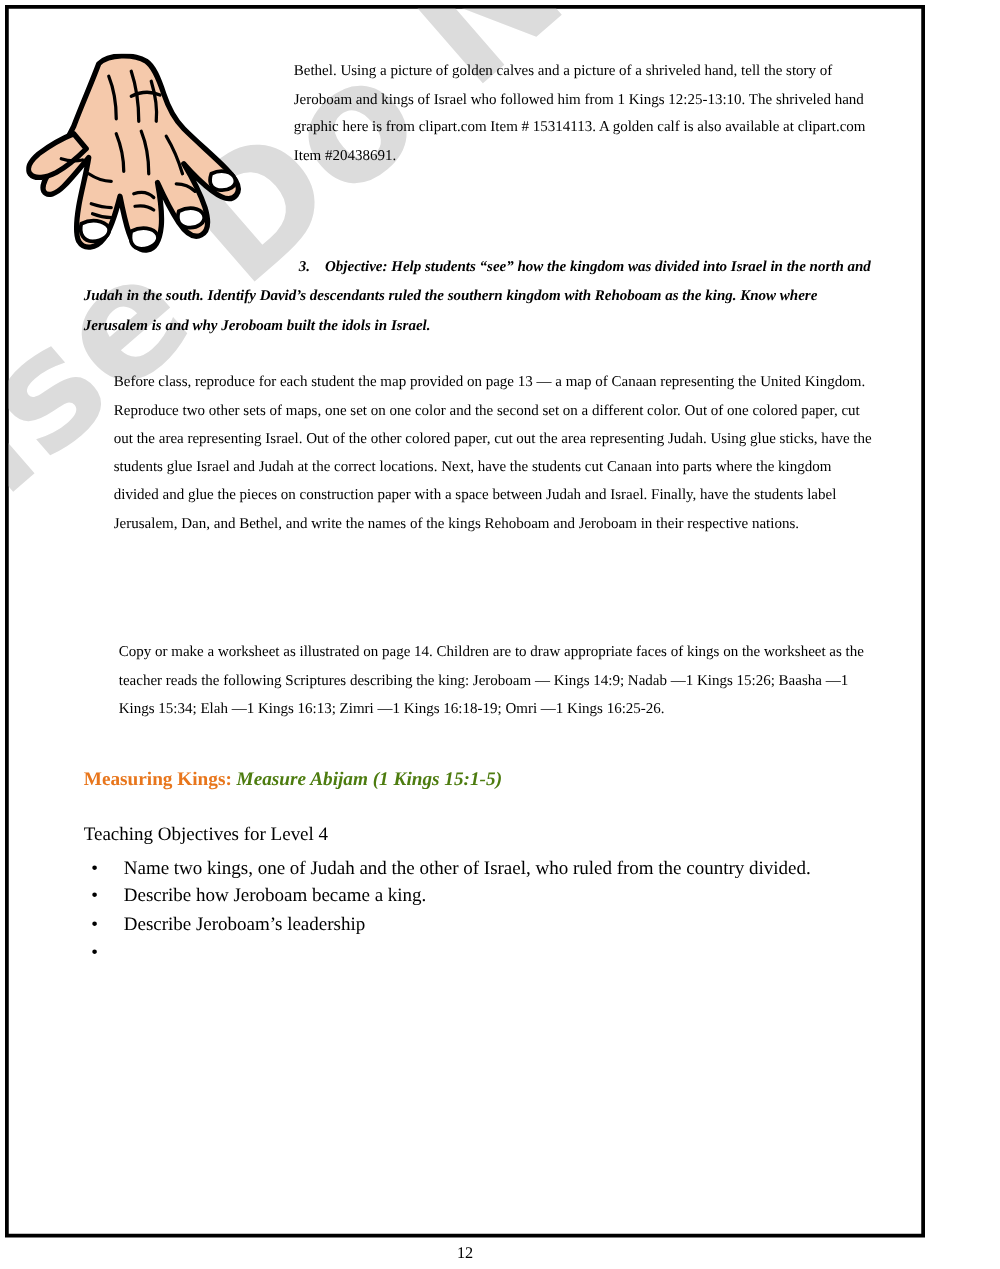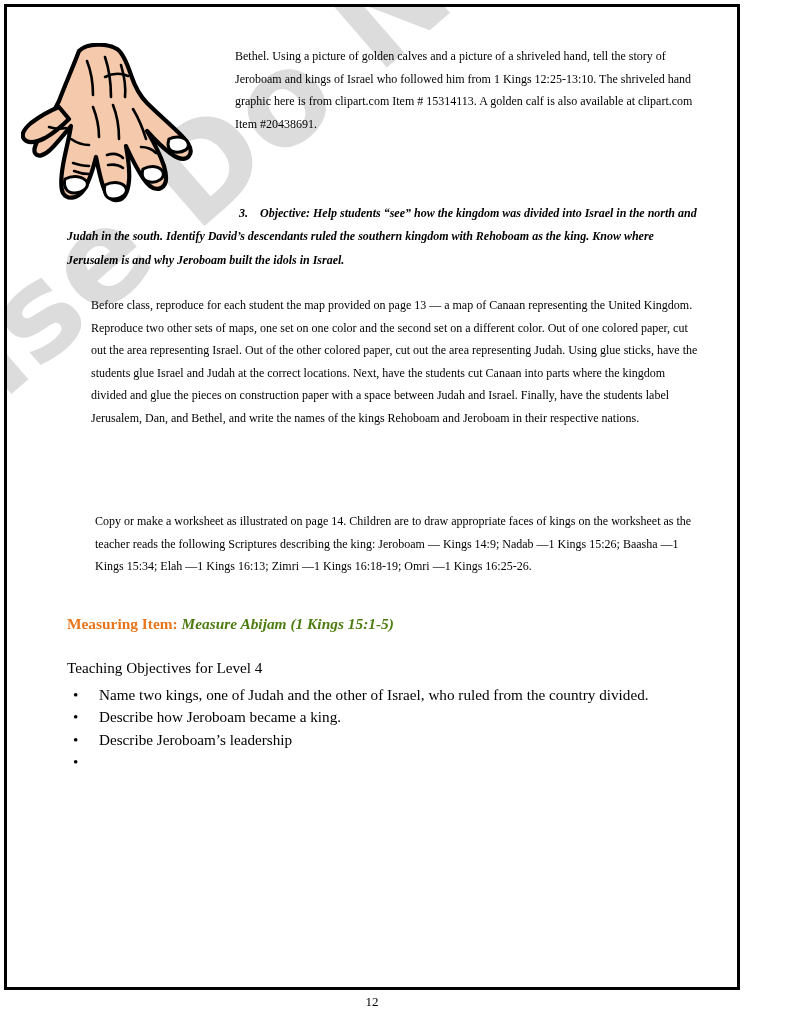--- a/index.html
+++ b/index.html
@@ -245,21 +245,21 @@
     <div class="para" id="objective3">
       <span class="obj3-indent-1"></span><span>3.</span>&nbsp;&nbsp;&nbsp;&nbsp;<span>Objective: Help students “see” how the kingdom was divided into Israel in the north and Judah in the south. Identify David’s descendants ruled the southern kingdom with Rehoboam as the king. Know where Jerusalem is and why Jeroboam built the idols in Israel.</span>
     </div>
 
     <div class="para" id="map-activity-para">Before class, reproduce for each student the map provided on page 13 — a map of Canaan representing the United Kingdom. Reproduce two other sets of maps, one set on one color and the second set on a different color. Out of one colored paper, cut out the area representing Israel. Out of the other colored paper, cut out the area representing Judah. Using glue sticks, have the students glue Israel and Judah at the correct locations. Next, have the students cut Canaan into parts where the kingdom divided and glue the pieces on construction paper with a space between Judah and Israel. Finally, have the students label Jerusalem, Dan, and Bethel, and write the names of the kings Rehoboam and Jeroboam in their respective nations.</div>
 
 
     <div class="para" id="worksheet-para">Copy or make a worksheet as illustrated on page 14. Children are to draw appropriate faces of kings on the worksheet as the teacher reads the following Scriptures describing the king: Jeroboam —  Kings 14:9; Nadab —1 Kings 15:26; Baasha —1 Kings 15:34; Elah —1 Kings 16:13; Zimri —1 Kings 16:18-19; Omri —1 Kings 16:25-26.</div>
 
     <div id="measuring-kings-line">
-      <span class="mk-label">Measuring Item:</span><span class="mk-body"> Measure Abijam (1 Kings 15:1-5)</span>
+      <span class="mk-label">Measuring Kings:</span><span class="mk-body"> Measure Abijam (1 Kings 15:1-5)</span>
     </div>
 
     <div id="teaching-objectives-heading">Teaching Objectives for Level 4</div>
 
     <ul id="objectives-list">
       <li>
         <span class="bullet">•</span>
         <span>Name two kings, one of Judah and the other of Israel, who ruled from the country divided.</span>
       </li>
       <li>

